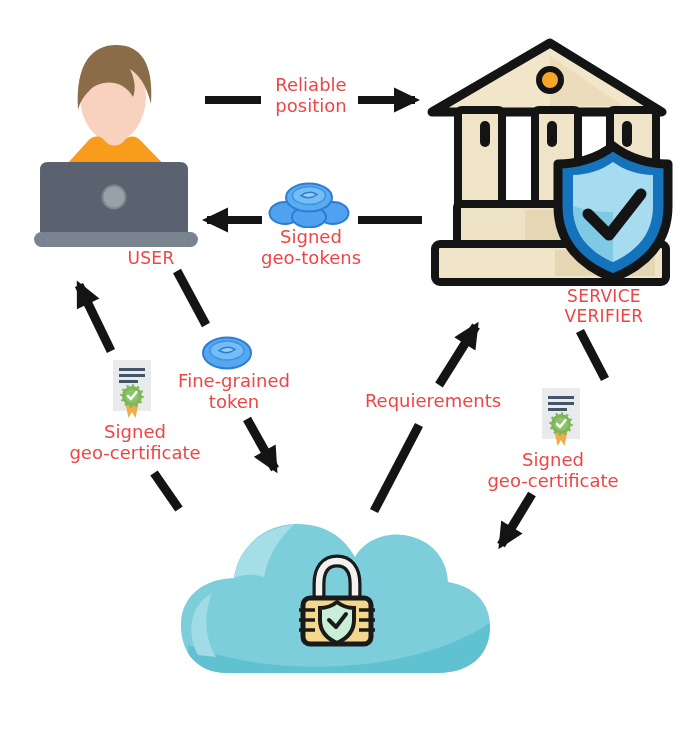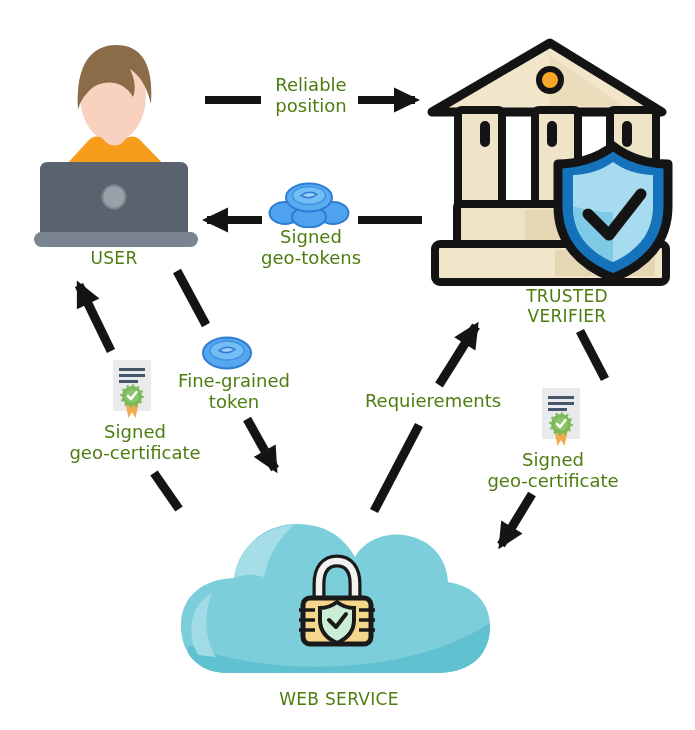--- a/index.html
+++ b/index.html
@@ -3,23 +3,23 @@
 <meta charset="utf-8">
 <style>
   html,body{margin:0;padding:0;background:#fff;}
   .canvas{
     position:relative;width:695px;height:730px;background:#ffffff;overflow:hidden;
     font-family:"DejaVu Sans","Liberation Sans",sans-serif;
   }
   .abs{position:absolute;}
   .lbl{
     position:absolute;transform:translateX(-50%);text-align:center;
-    white-space:pre-line;color:#4d7c0f;font-size:18px;line-height:21px;
+    white-space:pre-line;color:#ef4444;font-size:18px;line-height:21px;
   }
-  .node-lbl{font-size:17px;line-height:20px;letter-spacing:.3px;}
+  .node-lbl{font-size:17px;line-height:20px;letter-spacing:.3px;margin-left:37px;}
   svg{display:block;}
 </style>
 </head>
 <body>
 
 <div class="canvas">
 
   <svg class="abs" style="left:0;top:0" width="695" height="730" viewBox="0 0 695 730">
     <defs>
       <marker id="ah" markerUnits="userSpaceOnUse" markerWidth="30" markerHeight="28" refX="22" refY="13.5" orient="auto">
@@ -74,21 +74,21 @@
     <rect x="100" y="172" width="68" height="32" fill="#e6d7b4"></rect>
     <rect x="10" y="206" width="231" height="38" rx="5" fill="#f0e4c9" stroke="#141414" stroke-width="8"></rect>
     <rect x="130" y="212" width="100" height="26" fill="#e6d7b4"></rect>
     <path d="M188,108 C203,120 224,126 243,126 L243,168 C243,204 221,227 188,240
              C155,227 133,204 133,168 L133,126 C152,126 173,120 188,108 Z" fill="#1573bc" stroke="#141414" stroke-width="9" stroke-linejoin="round"></path>
     <path d="M188,124 C199,132 214,137 228,137 L228,168 C228,196 212,213 188,224
              C164,213 148,196 148,168 L148,137 C162,137 177,132 188,124 Z" fill="#a7dbef"></path>
     <path d="M148,168 C148,196 164,213 188,224 L188,174 C174,174 160,172 148,168 Z" fill="#7ecae4"></path>
     <path d="M163,176 L184,197 L216,156" stroke="#141414" stroke-width="11" fill="none" stroke-linecap="round" stroke-linejoin="round"></path>
   </svg>
-  <div class="lbl node-lbl" style="left:567px;top:286px">TRUSTED VERIFIER</div>
+  <div class="lbl node-lbl" style="left:567px;top:286px">SERVICE VERIFIER</div>
 
   <svg class="abs" style="left:168px;top:505px" width="335" height="180" viewBox="0 0 335 180">
     <defs>
       <clipPath id="cloudclip">
         <path d="M60,168 C28,168 12,146 13,118 C14,92 34,74 66,73 C70,42 96,20 127,19
                  C156,18 176,32 187,52 C196,36 216,27 236,30 C263,34 279,53 280,77
                  C307,81 322,99 322,121 C322,149 304,167 271,168 Z"></path>
       </clipPath>
     </defs>
     <path d="M60,168 C28,168 12,146 13,118 C14,92 34,74 66,73 C70,42 96,20 127,19
@@ -107,21 +107,20 @@
         <path d="M131,115 L147,115"></path>
         <path d="M131,125 L147,125"></path>
       <path d="M191,105 L207,105"></path>
         <path d="M191,115 L207,115"></path>
         <path d="M191,125 L207,125"></path>
     </g>
     <path d="M169,97 C174,101 180,103 186,103 L186,115 C186,127 178,134 169,138
              C160,134 152,127 152,115 L152,103 C158,103 164,101 169,97 Z" fill="#c9eed5" stroke="#1a1a1a" stroke-width="4"></path>
     <path d="M161,115 L168,122 L178,109" stroke="#1a1a1a" stroke-width="4" fill="none" stroke-linecap="round" stroke-linejoin="round"></path>
   </svg>
-  <div class="lbl node-lbl" style="left:339px;top:689px">WEB SERVICE</div>
 
   <div class="lbl" style="left:311px;top:74px">Reliable
 position</div>
   <div class="lbl" style="left:311px;top:226px">Signed
 geo-tokens</div>
   <div class="lbl" style="left:135px;top:421px">Signed
 geo-certificate</div>
   <div class="lbl" style="left:433px;top:390px">Requierements</div>
   <div class="lbl" style="left:234px;top:370px">Fine-grained
 token</div>

